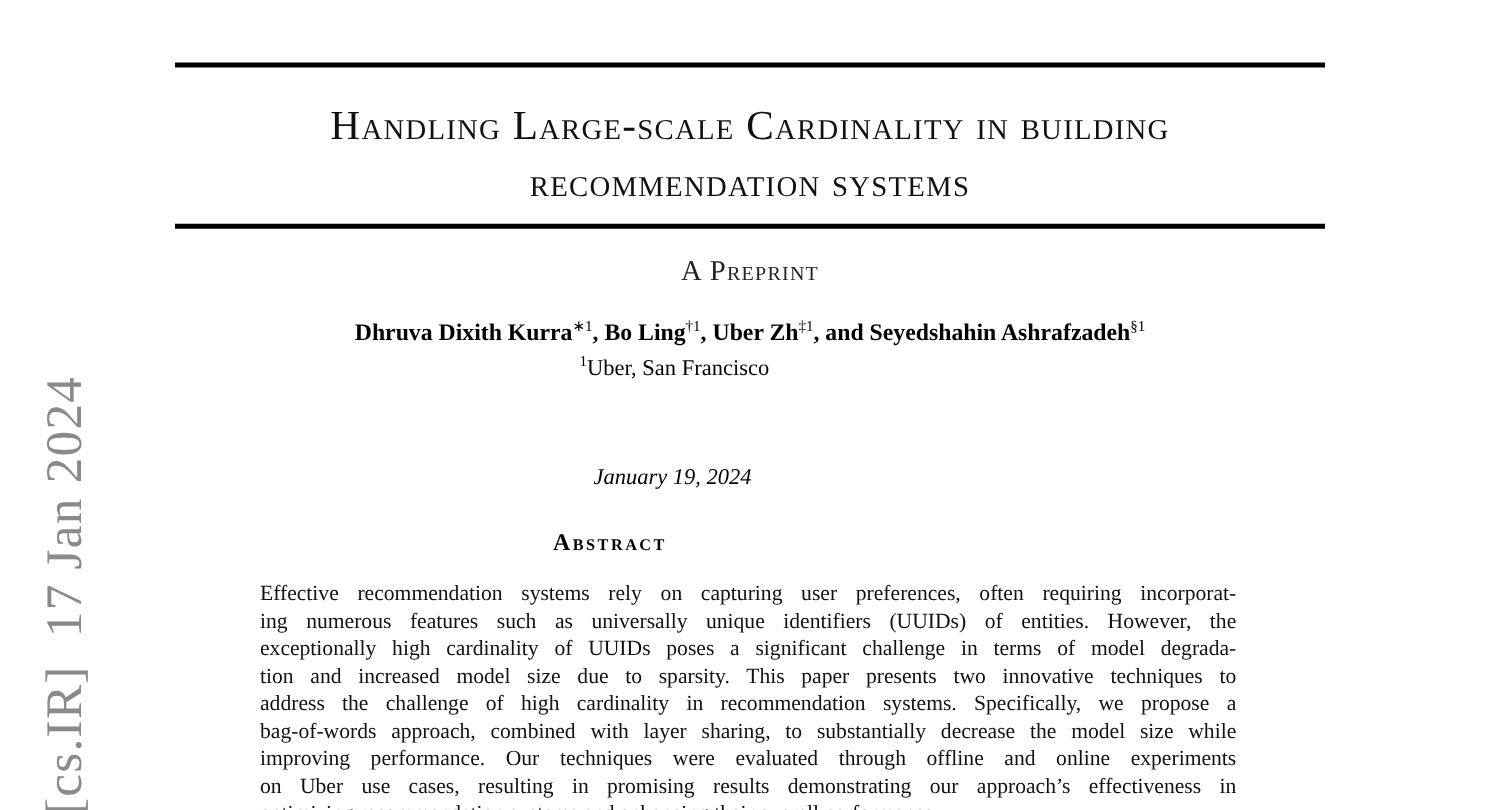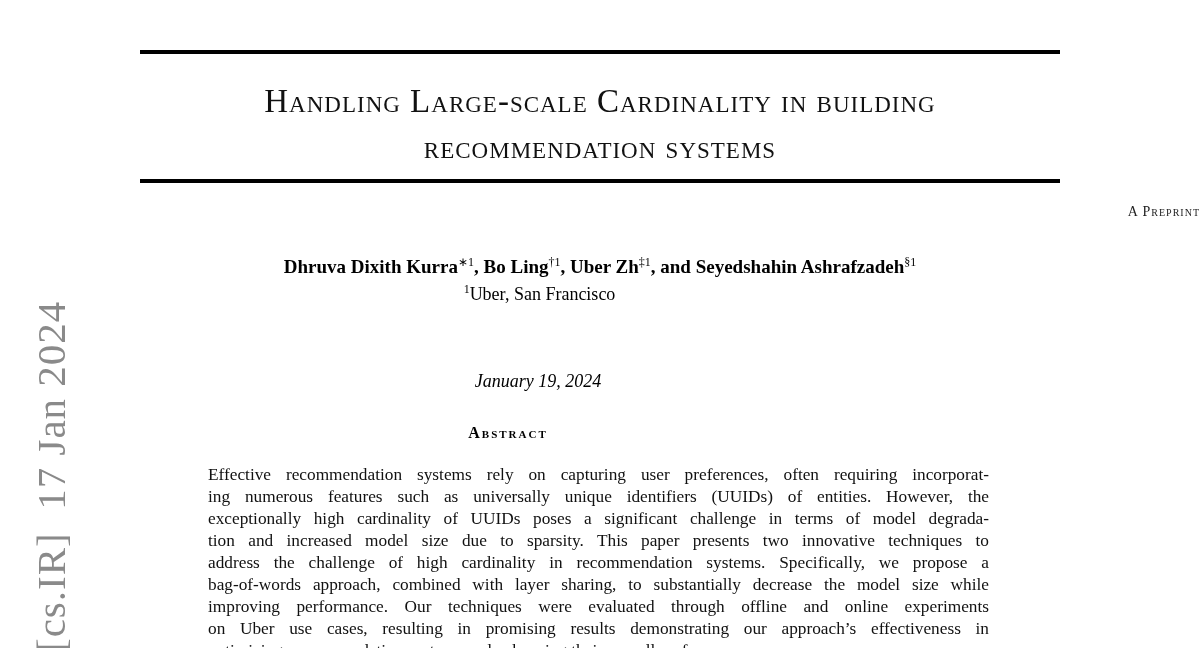--- a/index.html
+++ b/index.html
@@ -39,22 +39,22 @@
     font-variant: small-caps;
     letter-spacing: 1px;
     color: #111111;
   }
 
   .preprint {
     position: absolute;
     left: 0;
     top: 204px;
     width: 1200px;
-    text-align: right;
-    font-size: 14px;
+    text-align: center;
+    font-size: 23px;
     font-variant: small-caps;
     letter-spacing: 1px;
     color: #222222;
   }
 
   .authors {
     position: absolute;
     left: 0;
     top: 256px;
     width: 1200px;
@@ -89,25 +89,24 @@
     font-size: 18px;
     font-style: italic;
   }
 
   .abstract-heading {
     position: absolute;
     left: 0;
     top: 424px;
     width: 976px;
     text-align: center;
-    font-size: 16px;
+    font-size: 19px;
     font-weight: bold;
     font-variant: small-caps;
     letter-spacing: 2px;
-    margin-left: 20px;
   }
 
   .abstract-body {
     position: absolute;
     left: 208px;
     top: 464px;
     width: 781px;
     font-size: 17.3px;
     line-height: 22px;
     color: #111111;

